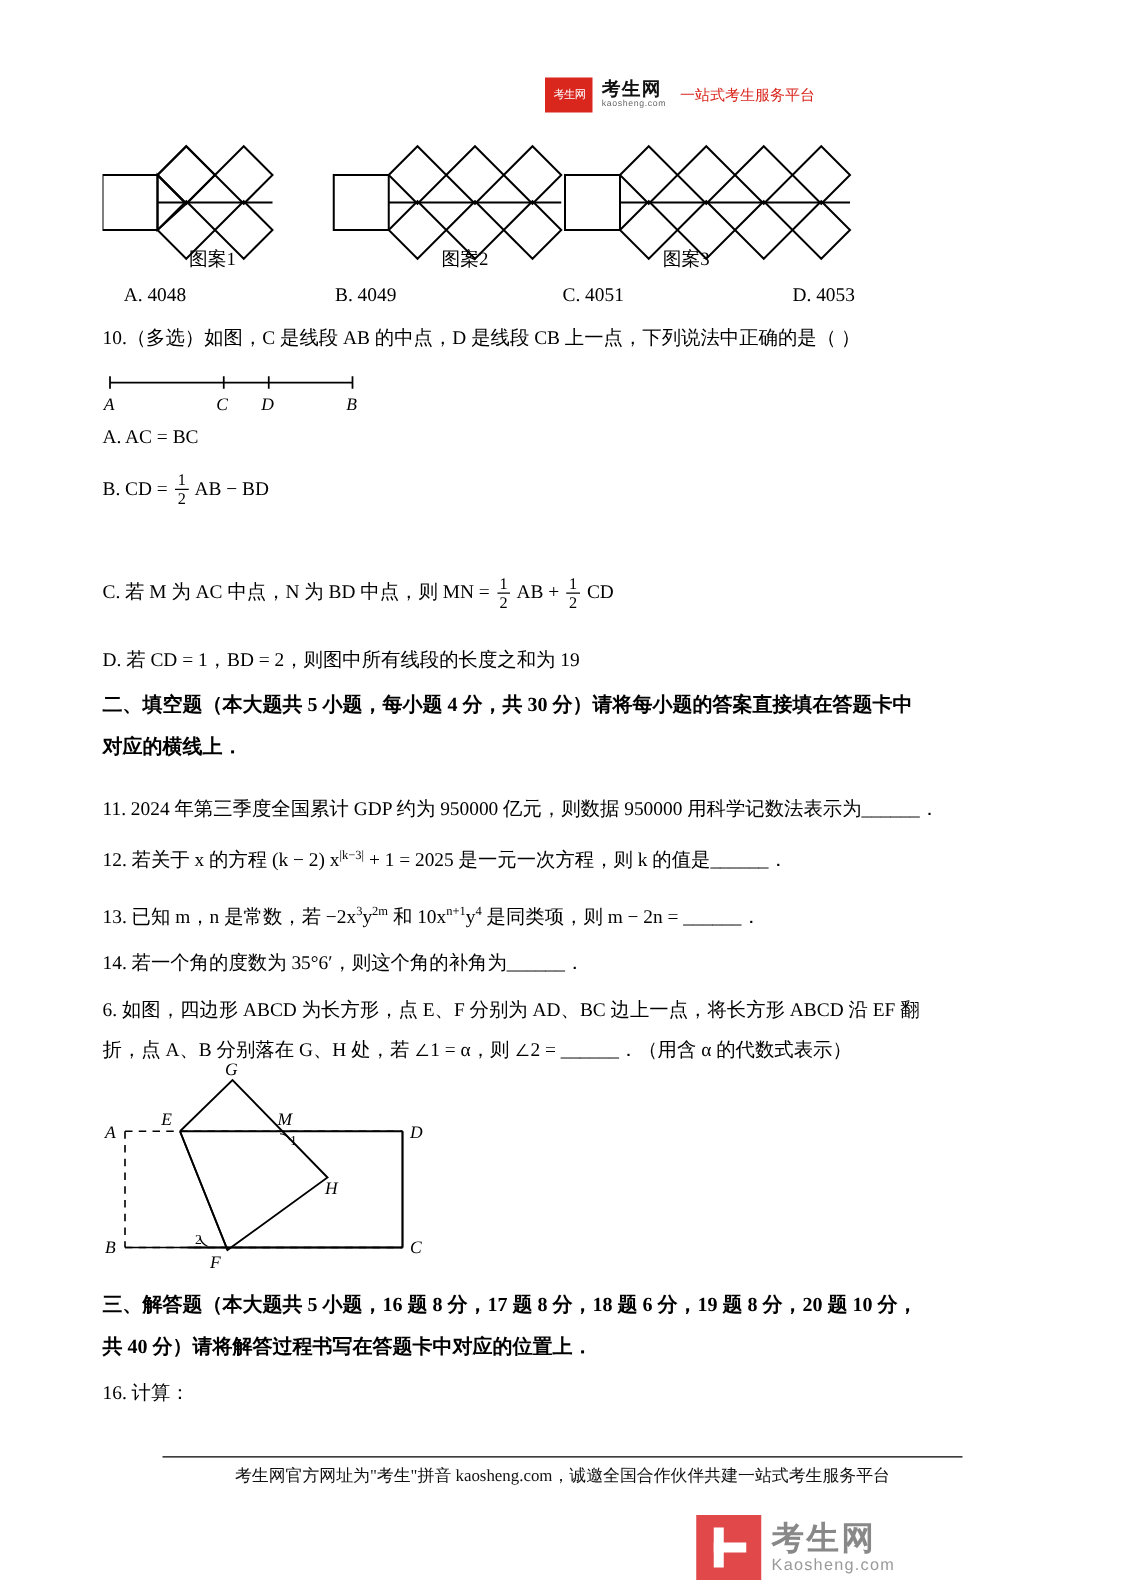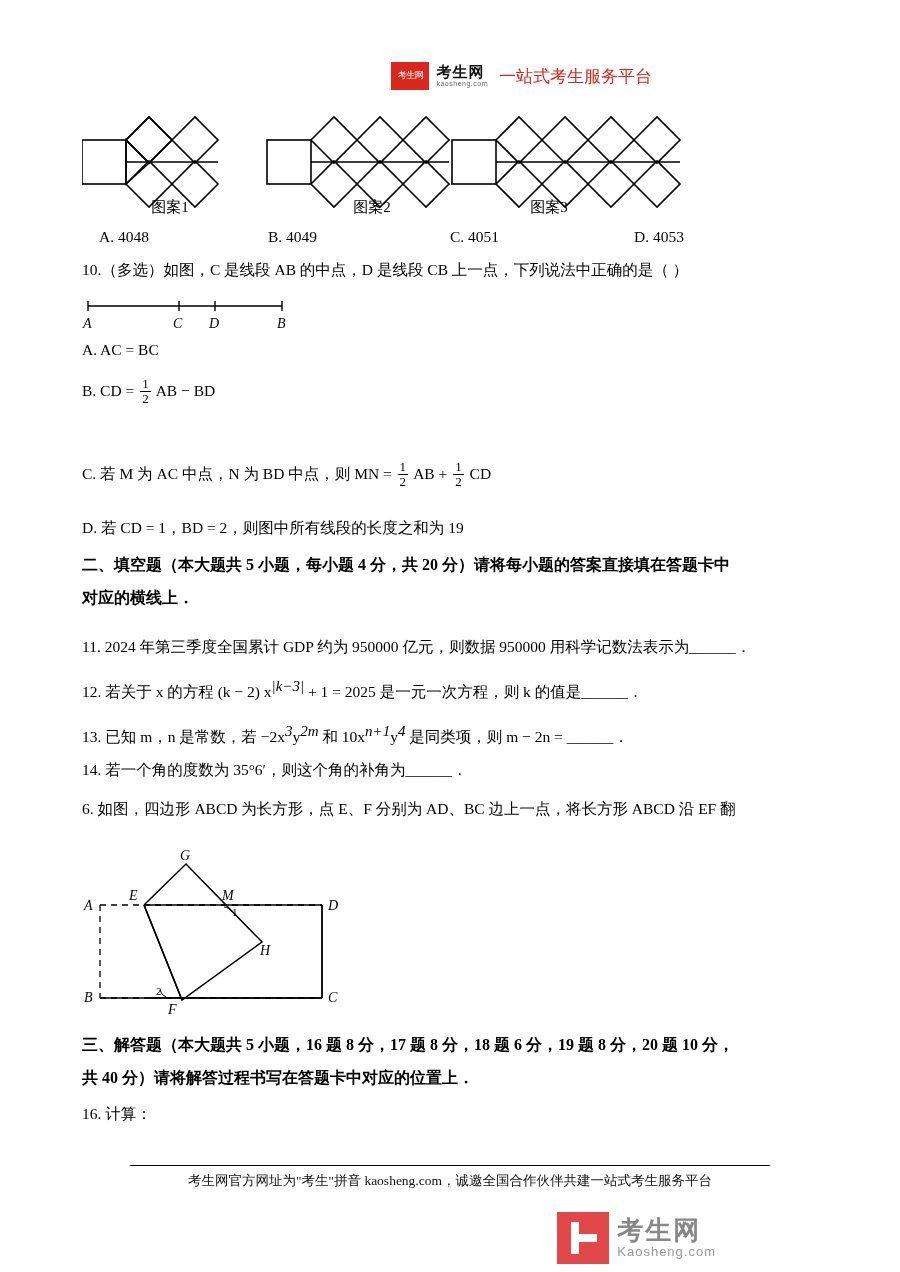--- a/index.html
+++ b/index.html
@@ -57,21 +57,21 @@
     color: #111;
     letter-spacing: 1px;
   }
   .logo-en {
     font-size: 7px;
     color: #666;
     font-family: "Liberation Sans", sans-serif;
     letter-spacing: 0.5px;
   }
   .logo-slogan {
-    font-size: 17px;
+    font-size: 12px;
     color: #d9271e;
     font-family: Liberation Serif, serif;
     margin-left: 4px;
   }
   
   .figures {
     position: absolute;
     top: 95px;
     left: 82px;
     width: 740px;
@@ -216,21 +216,21 @@
     vertical-align: middle;
     text-align: center;
     font-size: 13px;
     line-height: 1.05;
     margin: 0 2px;
     position: relative;
     top: -1px;
   }
   .frac .num { display: block; padding: 0 2px; }
   .frac .den { display: block; border-top: 1px solid #000; padding: 0 2px; }
-  .sup { font-size: 15px; vertical-align: super; font-style: italic; }
+  .sup { font-size: 10px; vertical-align: super; }
 </style>
 </head>
 <body>
 
 <div class="page">
 
   <div class="logo-wrap">
     <div class="logo-mark">考生网</div>
     <div class="logo-text-block">
       <span class="logo-cn">考生网</span>
@@ -331,38 +331,39 @@
     <span class="frac">
       <span class="num">1</span>
       <span class="den">2</span>
     </span>
     <span>CD</span>
   </div>
 
   <div class="q10-opts od">D. 若 CD = 1，BD = 2，则图中所有线段的长度之和为 19</div>
 
   <div class="sec-head sec2">
-    <div>二、填空题（本大题共 5 小题，每小题 4 分，共 20 分）请将每小题的答案直接填在答题卡中</div>
+    <div>二、填空题（本大题共 5 小题，每小题 4 分，共 30 分）请将每小题的答案直接填在答题卡中</div>
     <div>对应的横线上．</div>
   </div>
 
   <div class="fill-q q11">11. 2024 年第三季度全国累计 GDP 约为 950000 亿元，则数据 950000 用科学记数法表示为______．</div>
 
   <div class="fill-q q12">
     <span>12. 若关于 x 的方程 (k − 2) x</span><span class="sup">|k−3|</span><span> + 1 = 2025 是一元一次方程，则 k 的值是______．</span>
   </div>
 
   <div class="fill-q q13">
     <span>13. 已知 m，n 是常数，若 −2x</span><span class="sup">3</span><span>y</span><span class="sup">2m</span><span> 和 10x</span><span class="sup">n+1</span><span>y</span><span class="sup">4</span><span> 是同类项，则 m − 2n = ______．</span>
   </div>
 
   <div class="fill-q q14">14. 若一个角的度数为 35°6′，则这个角的补角为______．</div>
 
   <div class="fill-q q15">
     <div>6. 如图，四边形 ABCD 为长方形，点 E、F 分别为 AD、BC 边上一点，将长方形 ABCD 沿 EF 翻</div>
+    <div>折，点 A、B 分别落在 G、H 处，若 ∠1 = α，则 ∠2 = ______．（用含 α 的代数式表示）</div>
   </div>
 
   <div class="rect-fig">
     <svg width="330" height="170" viewBox="0 0 330 170">
 
       <g stroke="#000" stroke-width="1.3" fill="none">
         <line x1="18" y1="55" x2="240" y2="55" stroke-dasharray="6,5"></line>
         <line x1="18" y1="55" x2="18" y2="148" stroke-dasharray="6,5"></line>
         <line x1="18" y1="148" x2="240" y2="148" stroke-dasharray="6,5"></line>
         <line x1="240" y1="55" x2="240" y2="148"></line>

